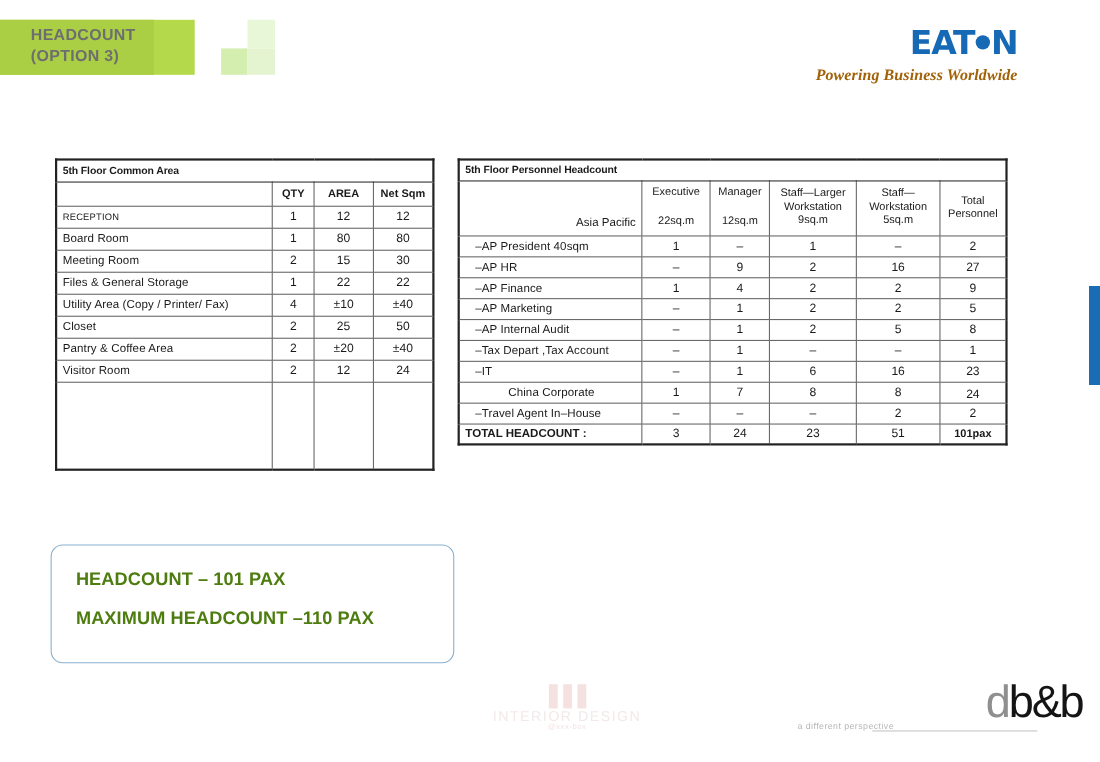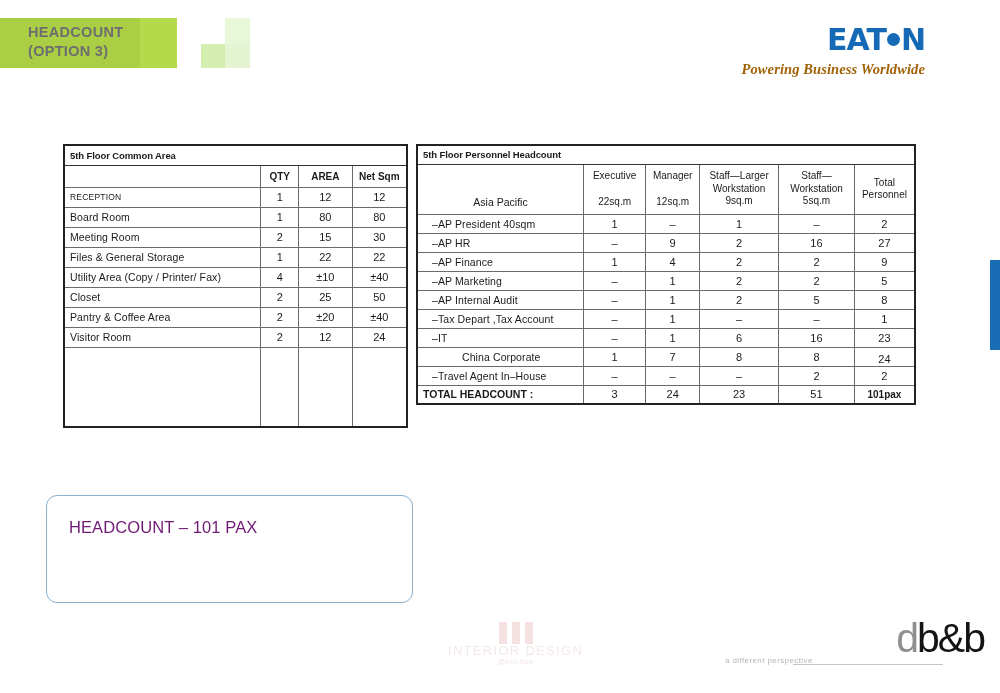--- a/index.html
+++ b/index.html
@@ -98,21 +98,21 @@
     border-right: 2px solid #222;
     border-bottom: 1.5px solid #333;
     height: 18px;
     text-align: left;
     letter-spacing: -0.1px;
   }
   .ctr { text-align: center; }
   .lft { text-align: left; }
 
   
-  #table-common { left: 63px; top: 144px; width: 345px; }
+  #table-common { left: 50px; top: 144px; width: 345px; }
   #table-common td { height: 20px; }
   #table-common .rowlabel { font-size: 10.5px; letter-spacing: 0.1px; }
   #table-common .rowlabel.small { font-size: 8.5px; letter-spacing: 0.2px; }
   #table-common .num { font-size: 11px; }
   #table-common .filler td { height: 80px; }
   .bl { border-left: 2px solid #222 !important; }
   .br { border-right: 2px solid #222 !important; }
   .bb { border-bottom: 2px solid #222 !important; }
 
   
@@ -129,23 +129,23 @@
   
   #callout {
     position: absolute; left: 46px; top: 495px;
     width: 367px; height: 108px;
     border: 1.2px solid #8ab0cf;
     border-radius: 11px;
     background: #ffffff;
   }
   .callout-line {
     position: absolute; left: 22px;
-    color: #701a75;
+    color: #4d7c0f;
     font-size: 16.5px;
-    font-weight: normal;
+    font-weight: bold;
     letter-spacing: 0.1px;
     white-space: nowrap;
   }
   #callout-line-1 { top: 22px; }
   #callout-line-2 { top: 57px; }
 
   
   #footer-interior { position: absolute; left: 448px; top: 622px; text-align: center; }
   .fi-mark {
     display: block; margin: 0 auto;
@@ -286,21 +286,21 @@
     </tr>
   </tbody>
 </table>
 
 <table class="cad-table" id="table-headcount">
   <tbody>
     <tr class="tbl-title">
       <td colspan="6">5th Floor Personnel Headcount</td>
     </tr>
     <tr>
-      <td class="bl lft colhd" style="width:175px;text-align:center;vertical-align:bottom;padding-bottom:5px;font-size:10.5px;">Asia  Pacific</td>
+      <td class="bl lft colhd" style="width:175px;text-align:right;vertical-align:bottom;padding-bottom:5px;font-size:10.5px;">Asia  Pacific</td>
       <td class="colhd" style="width:65px;">
         <span>Executive</span><br>
         <span style="display:inline-block;height:10px;"></span><br>
         <span>22sq.m</span>
       </td>
       <td class="colhd" style="width:55px;">
         <span>Manager</span><br>
         <span style="display:inline-block;height:10px;"></span><br>
         <span>12sq.m</span>
       </td>
@@ -399,20 +399,21 @@
       <td class="num bb">24</td>
       <td class="num bb">23</td>
       <td class="num bb">51</td>
       <td class="pax ctr br bb">101pax</td>
     </tr>
   </tbody>
 </table>
 
 <div id="callout">
   <div class="callout-line" id="callout-line-1">HEADCOUNT – 101 PAX</div>
+  <div class="callout-line" id="callout-line-2">MAXIMUM HEADCOUNT –110 PAX</div>
 </div>
 
 <div id="footer-interior">
   <span class="fi-mark">
       <i></i>
       <i></i>
       <i></i>
     </span>
   <span class="fi-name">INTERIOR DESIGN</span>
   <span class="fi-sub">@xxx-box</span>

